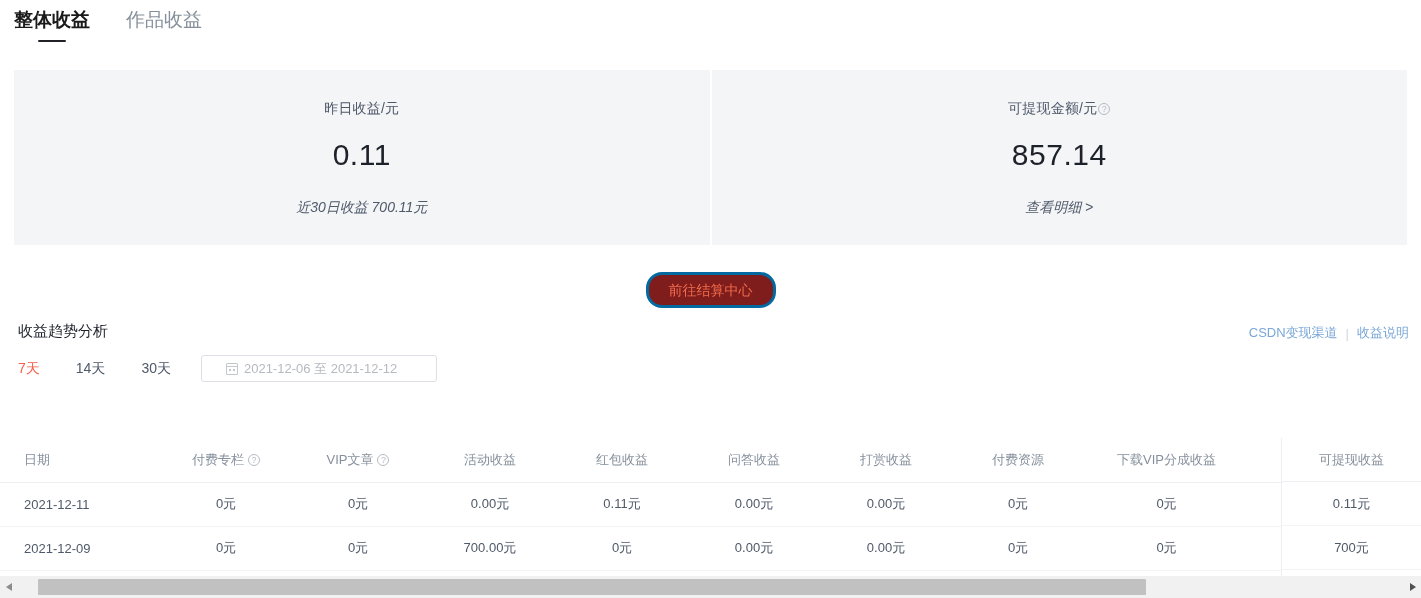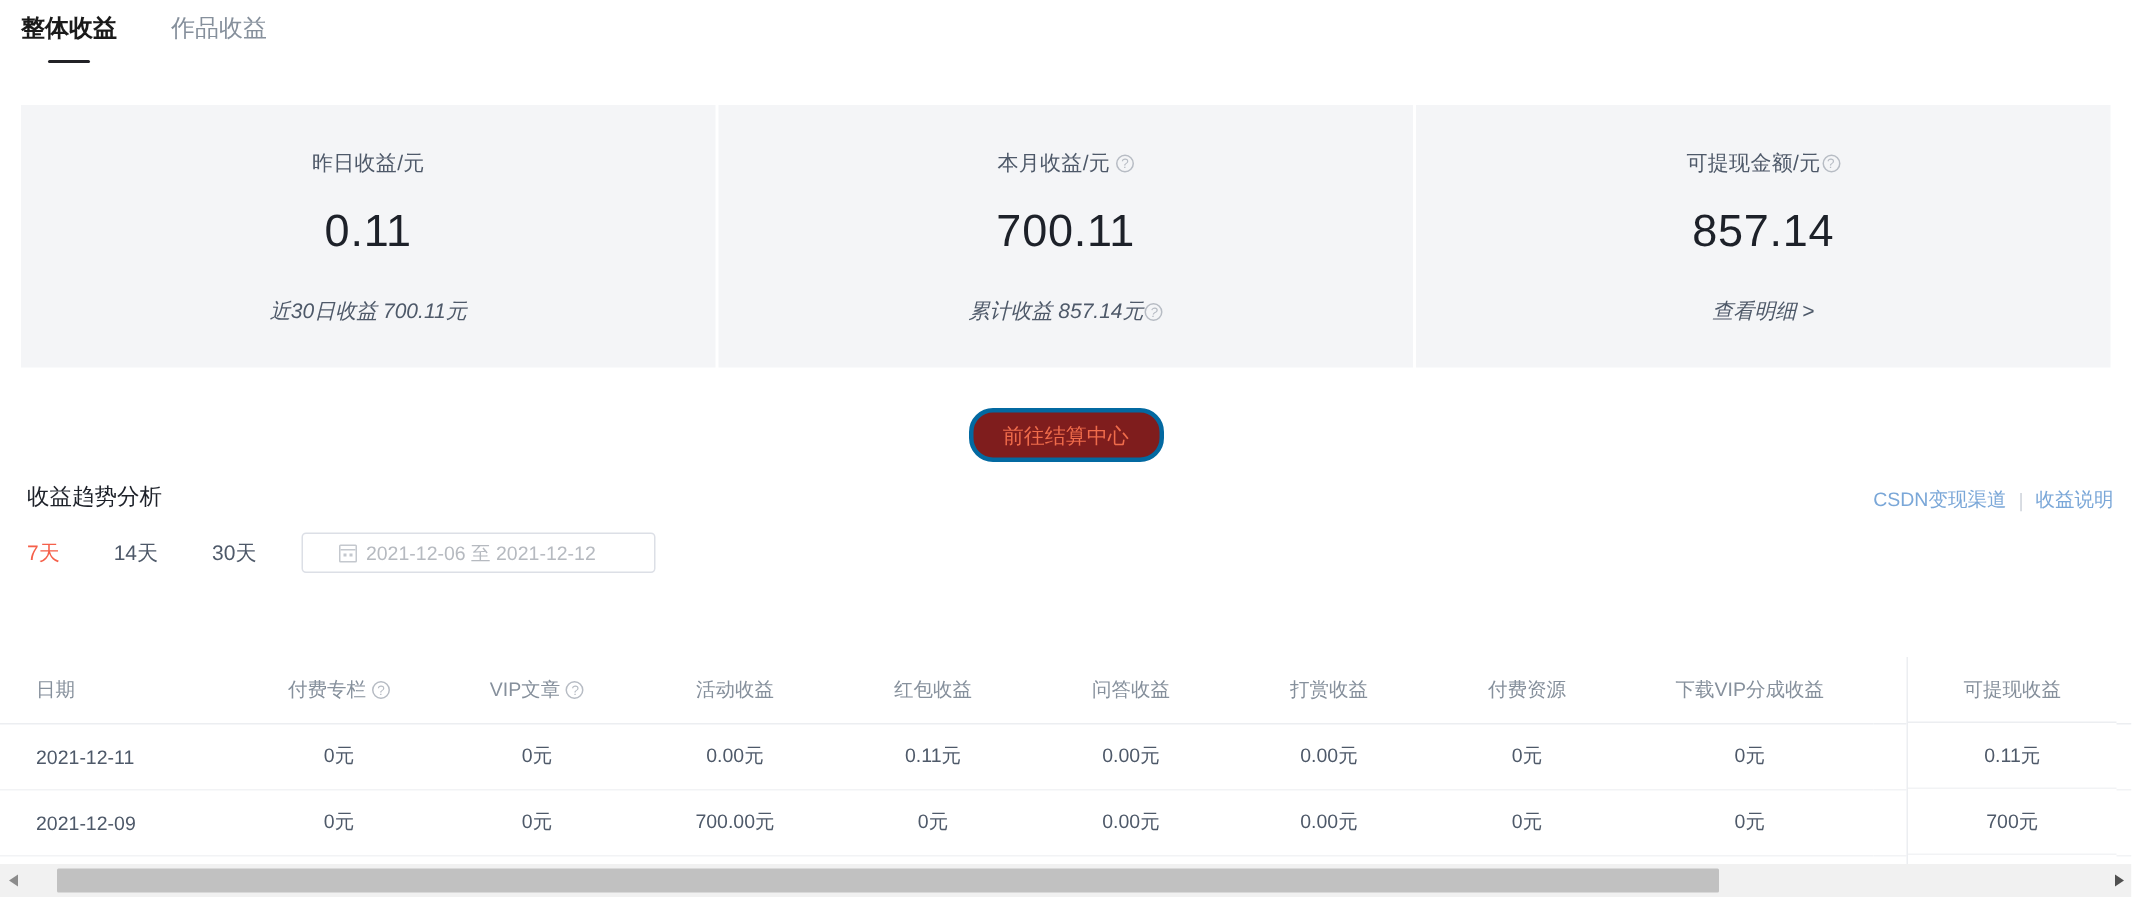--- a/index.html
+++ b/index.html
@@ -14,21 +14,21 @@
 
   
   .top-tabs {
     position: absolute; left: 0; top: 0;
     width: 1421px; height: 46px;
     display: flex; align-items: flex-start;
     padding-left: 14px;
   }
   .top-tab {
     position: relative;
-    font-size: 16px;
+    font-size: 19px;
     line-height: 40px;
     height: 46px;
     margin-right: 36px;
     color: #86909c;
     cursor: pointer;
     white-space: nowrap;
   }
   .top-tab.active { color: #1a1a1a; font-weight: bold; }
   .top-tab.active::after {
     content: "";
@@ -221,21 +221,21 @@
     white-space: nowrap;
     overflow: hidden;
   }
   table.earn th { color: #86909c; border-bottom: 1px solid #eceef1; }
   table.earn td { color: #4e5969; border-bottom: 1px solid #f2f3f5; }
   table.earn th.c0, table.earn td.c0 { text-align: left; padding-left: 24px; width: 160px; }
   table.earn th .thin { display: inline-flex; align-items: center; justify-content: center; }
 
   
   .fixed-col {
-    position: absolute; right: 10px; top: 438px;
+    position: absolute; right: 0; top: 438px;
     width: 140px; height: 138px;
     background: #fff;
     border-left: 1px solid #eceef1;
   }
   .fixed-col .cell {
     height: 44px;
     display: flex; align-items: center; justify-content: center;
     font-size: 13px;
     border-bottom: 1px solid #f2f3f5;
   }
@@ -284,31 +284,20 @@
     <div class="card">
       <div class="card-title">
         <span>昨日收益/元</span>
       </div>
       <div class="card-value">0.11</div>
       <div class="card-foot">
         <span>近30日收益 700.11元</span>
       </div>
     </div>
 
-    <div class="card">
-      <div class="card-title">
-        <span>本月收益/元</span>
-        <span class="q-icon"></span>
-      </div>
-      <div class="card-value">700.11</div>
-      <div class="card-foot">
-        <span>累计收益 857.14元</span>
-        <span class="q-icon tight"></span>
-      </div>
-    </div>
 
     <div class="card">
       <div class="card-title">
         <span>可提现金额/元</span>
         <span class="q-icon tight"></span>
       </div>
       <div class="card-value">857.14</div>
       <div class="card-foot link">
         <span>查看明细 &gt;</span>
       </div>

